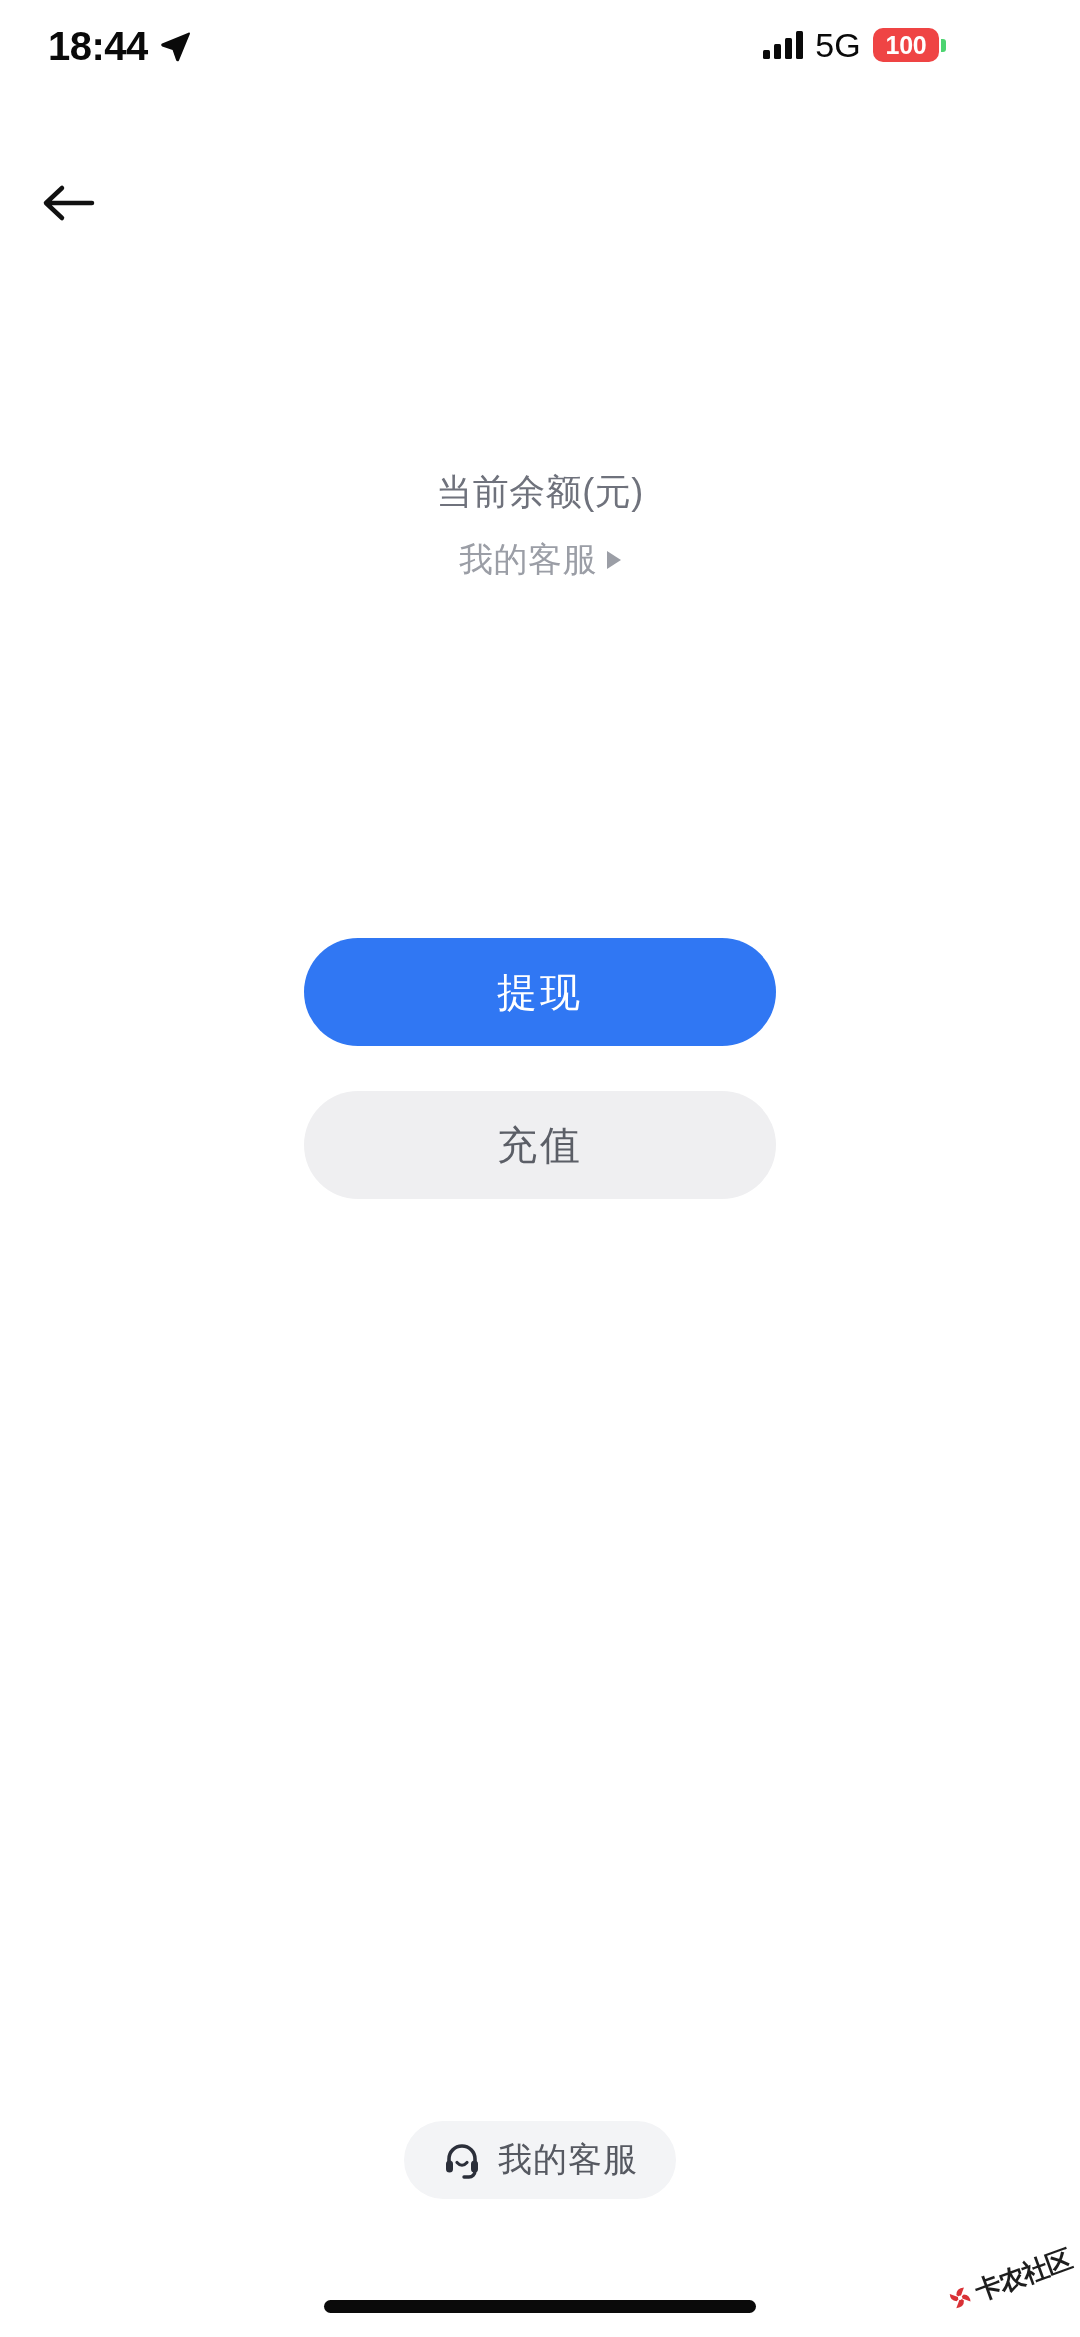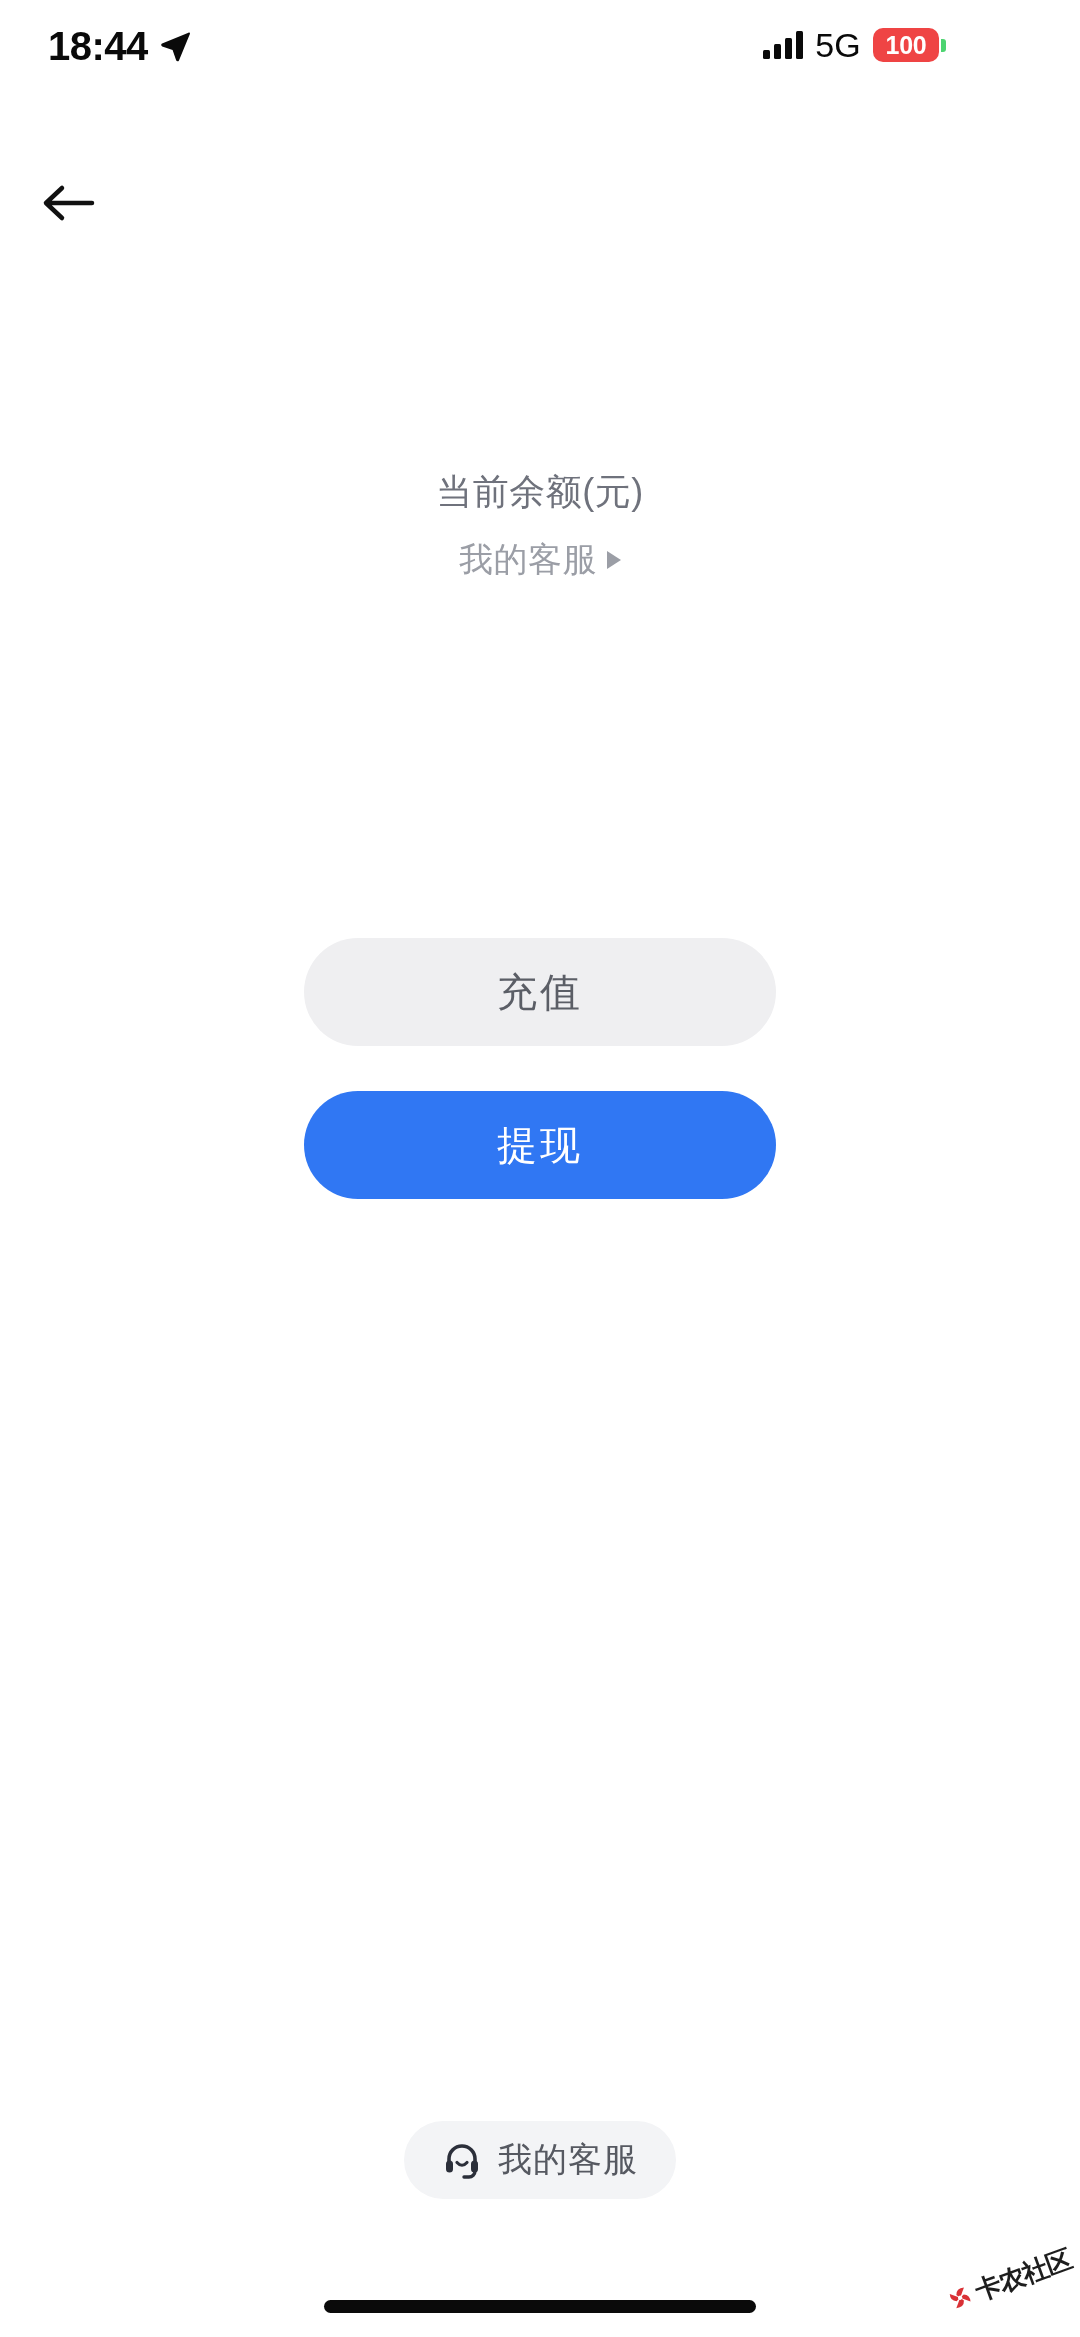--- a/index.html
+++ b/index.html
@@ -191,22 +191,22 @@
 
   <div class="balance-block">
     <div class="balance-label">当前余额(元)</div>
     <div class="balance-detail">
       <span>我的客服</span>
       <span class="detail-caret"></span>
     </div>
   </div>
 
   <div class="actions">
+    <button class="btn btn-primary">提现</button>
     <button class="btn btn-secondary">充值</button>
-    <button class="btn btn-primary">提现</button>
   </div>
 
   <div class="cs-pill">
     <svg width="40" height="40" viewBox="0 0 40 40">
       <path d="M7 24 V19 a13 13 0 0 1 26 0 v5" fill="none" stroke="#2b2f3a" stroke-width="3.6" stroke-linecap="round"></path>
       <rect x="4" y="20.5" width="7" height="12" rx="3.5" fill="#2b2f3a"></rect>
       <rect x="29" y="20.5" width="7" height="12" rx="3.5" fill="#2b2f3a"></rect>
       <path d="M33 31 a6 6 0 0 1 -6 6 h-5" fill="none" stroke="#2b2f3a" stroke-width="3.4" stroke-linecap="round"></path>
       <path d="M15 22.5 q5 5.5 10 0" fill="none" stroke="#2b2f3a" stroke-width="3.2" stroke-linecap="round"></path>
     </svg>

